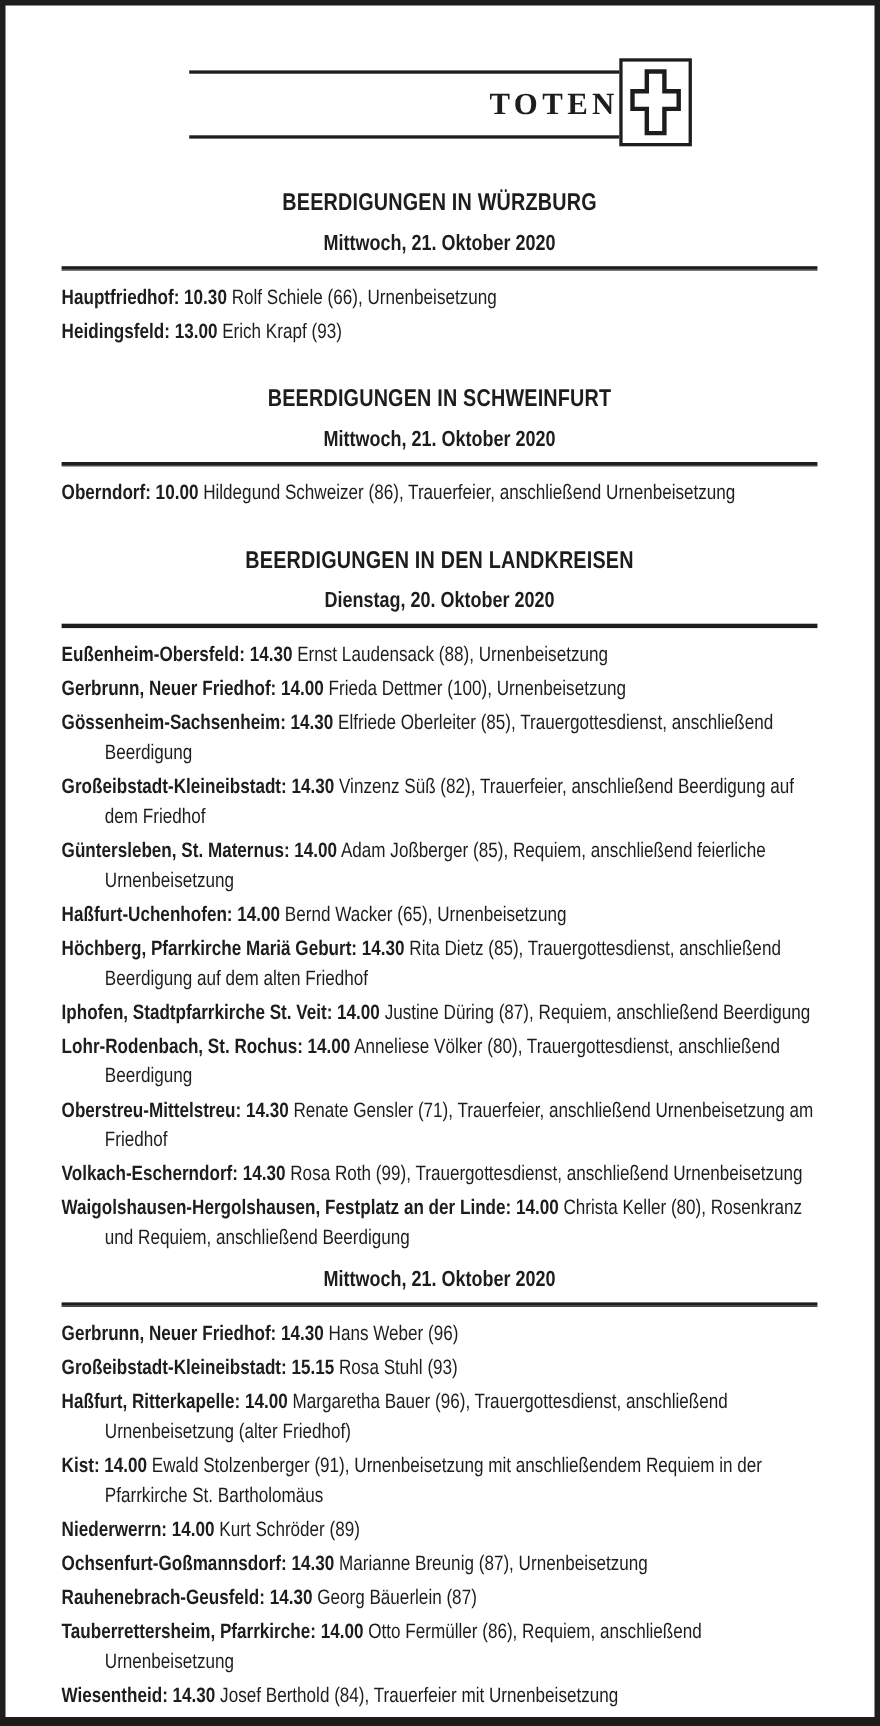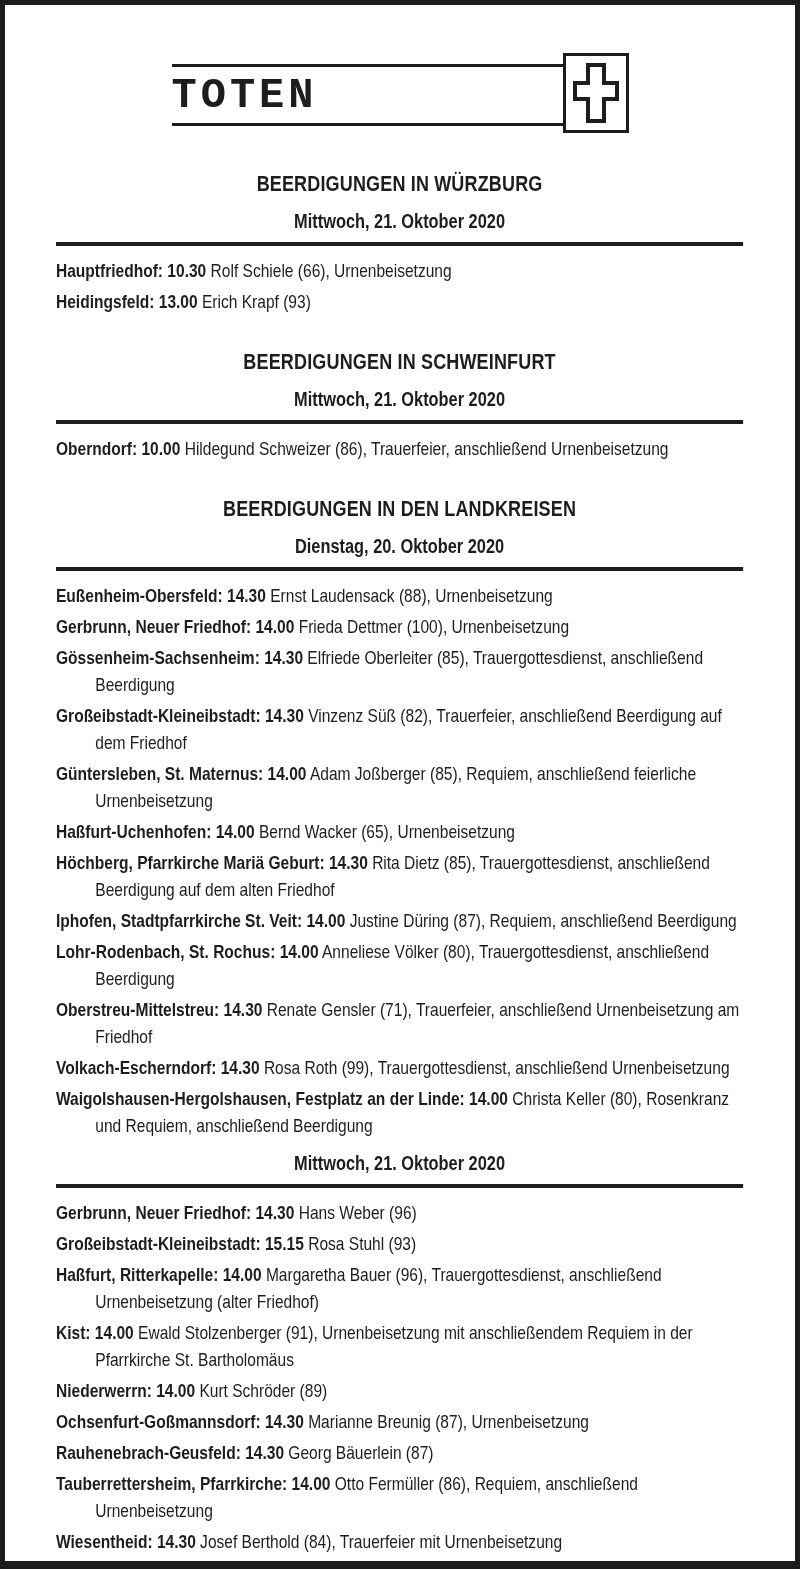--- a/index.html
+++ b/index.html
@@ -28,24 +28,24 @@
     align-items: center;
   }
   .masthead .rule-line {
     position: absolute; left: 0; right: 0; height: 3px;
     background: #1d1d1b;
   }
   .masthead .rule-top { top: 15px; }
   .masthead .rule-bottom { top: 74px; }
   .masthead .word {
     flex: 1;
-    text-align: left;
-    font-family: Liberation Mono, monospace;
+    text-align: right;
+    font-family: Liberation Serif, serif;
     font-weight: bold;
-    font-size: 42px;
+    font-size: 28px;
     letter-spacing: 4px;
     position: relative;
     z-index: 1;
     padding-top: 6px;
   }
   .cross-box {
     position: relative;
     z-index: 2;
     width: 66px; height: 80px;
     background: #ffffff;

